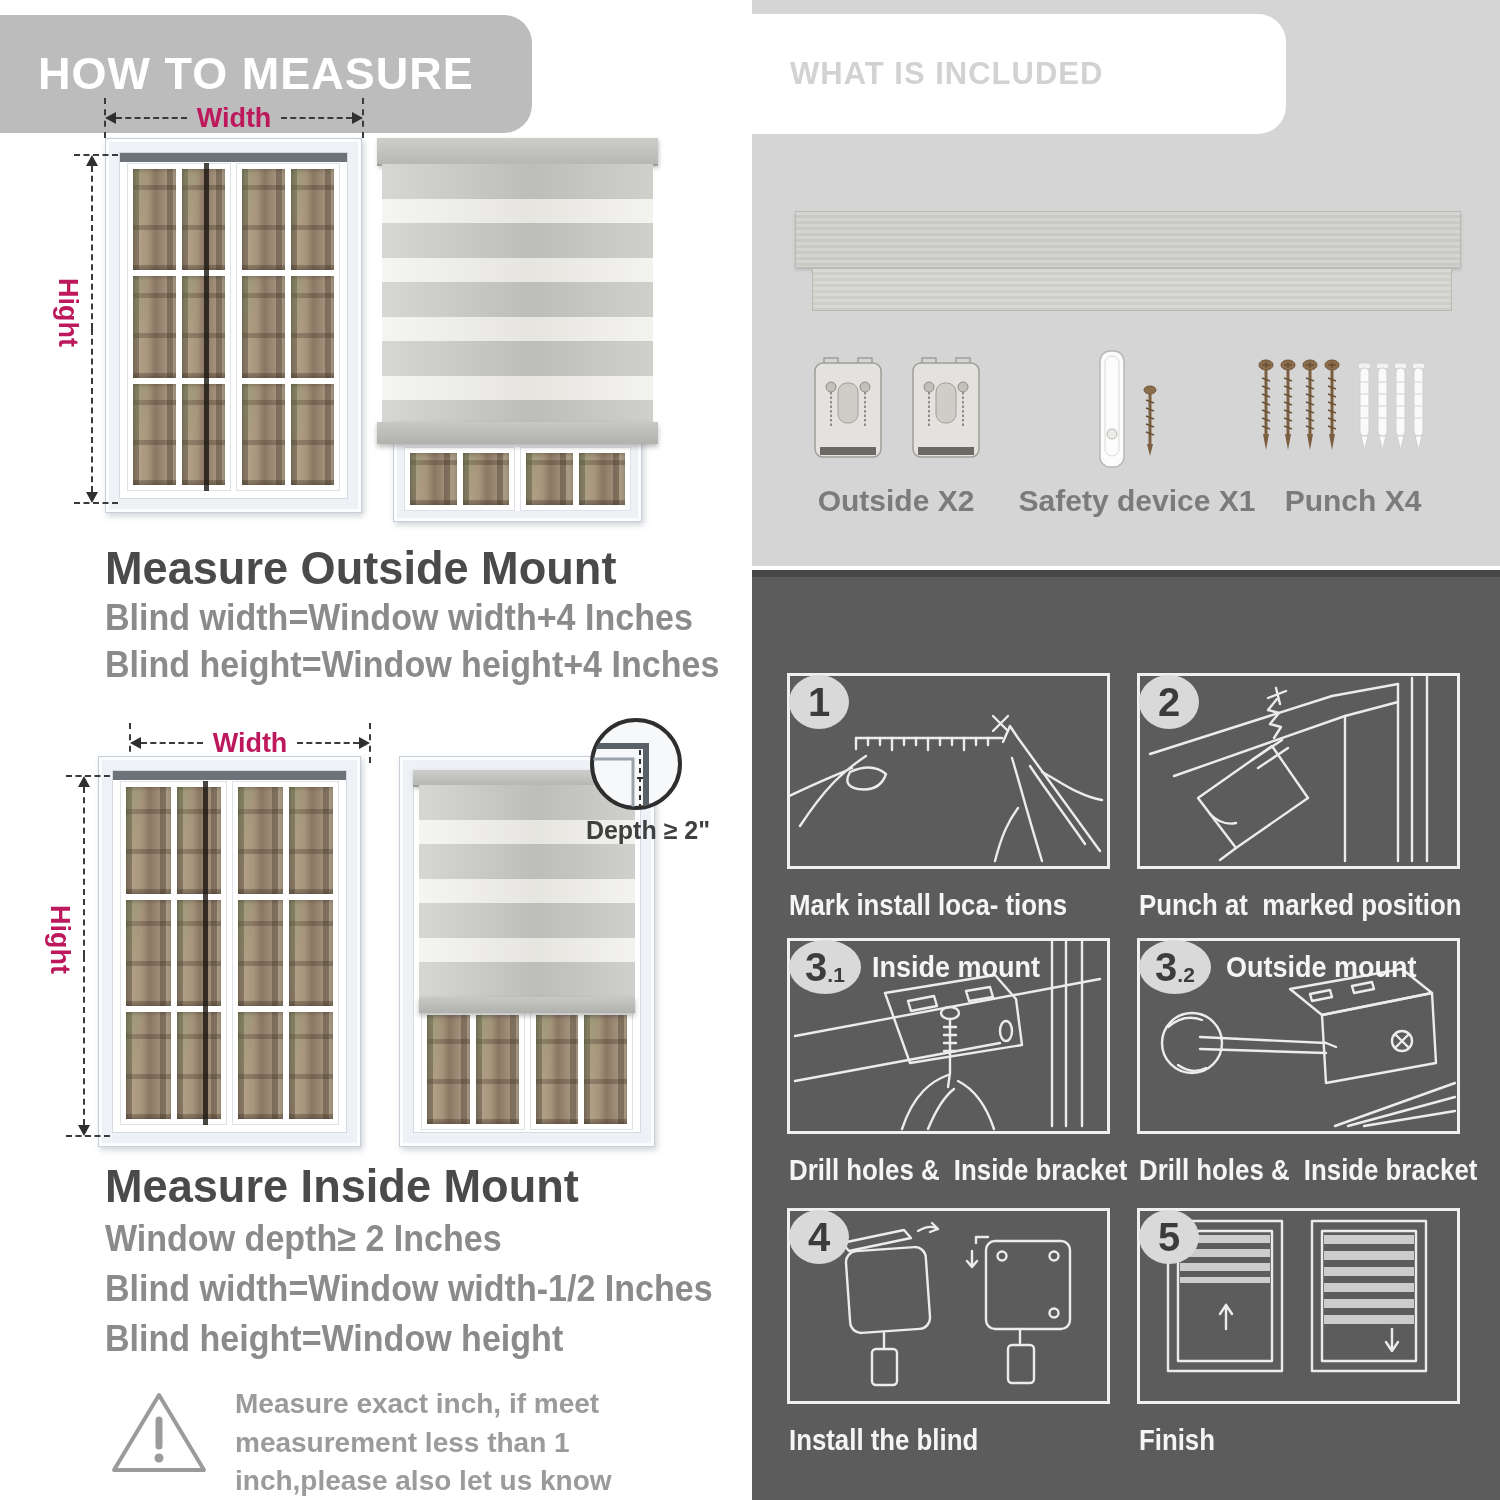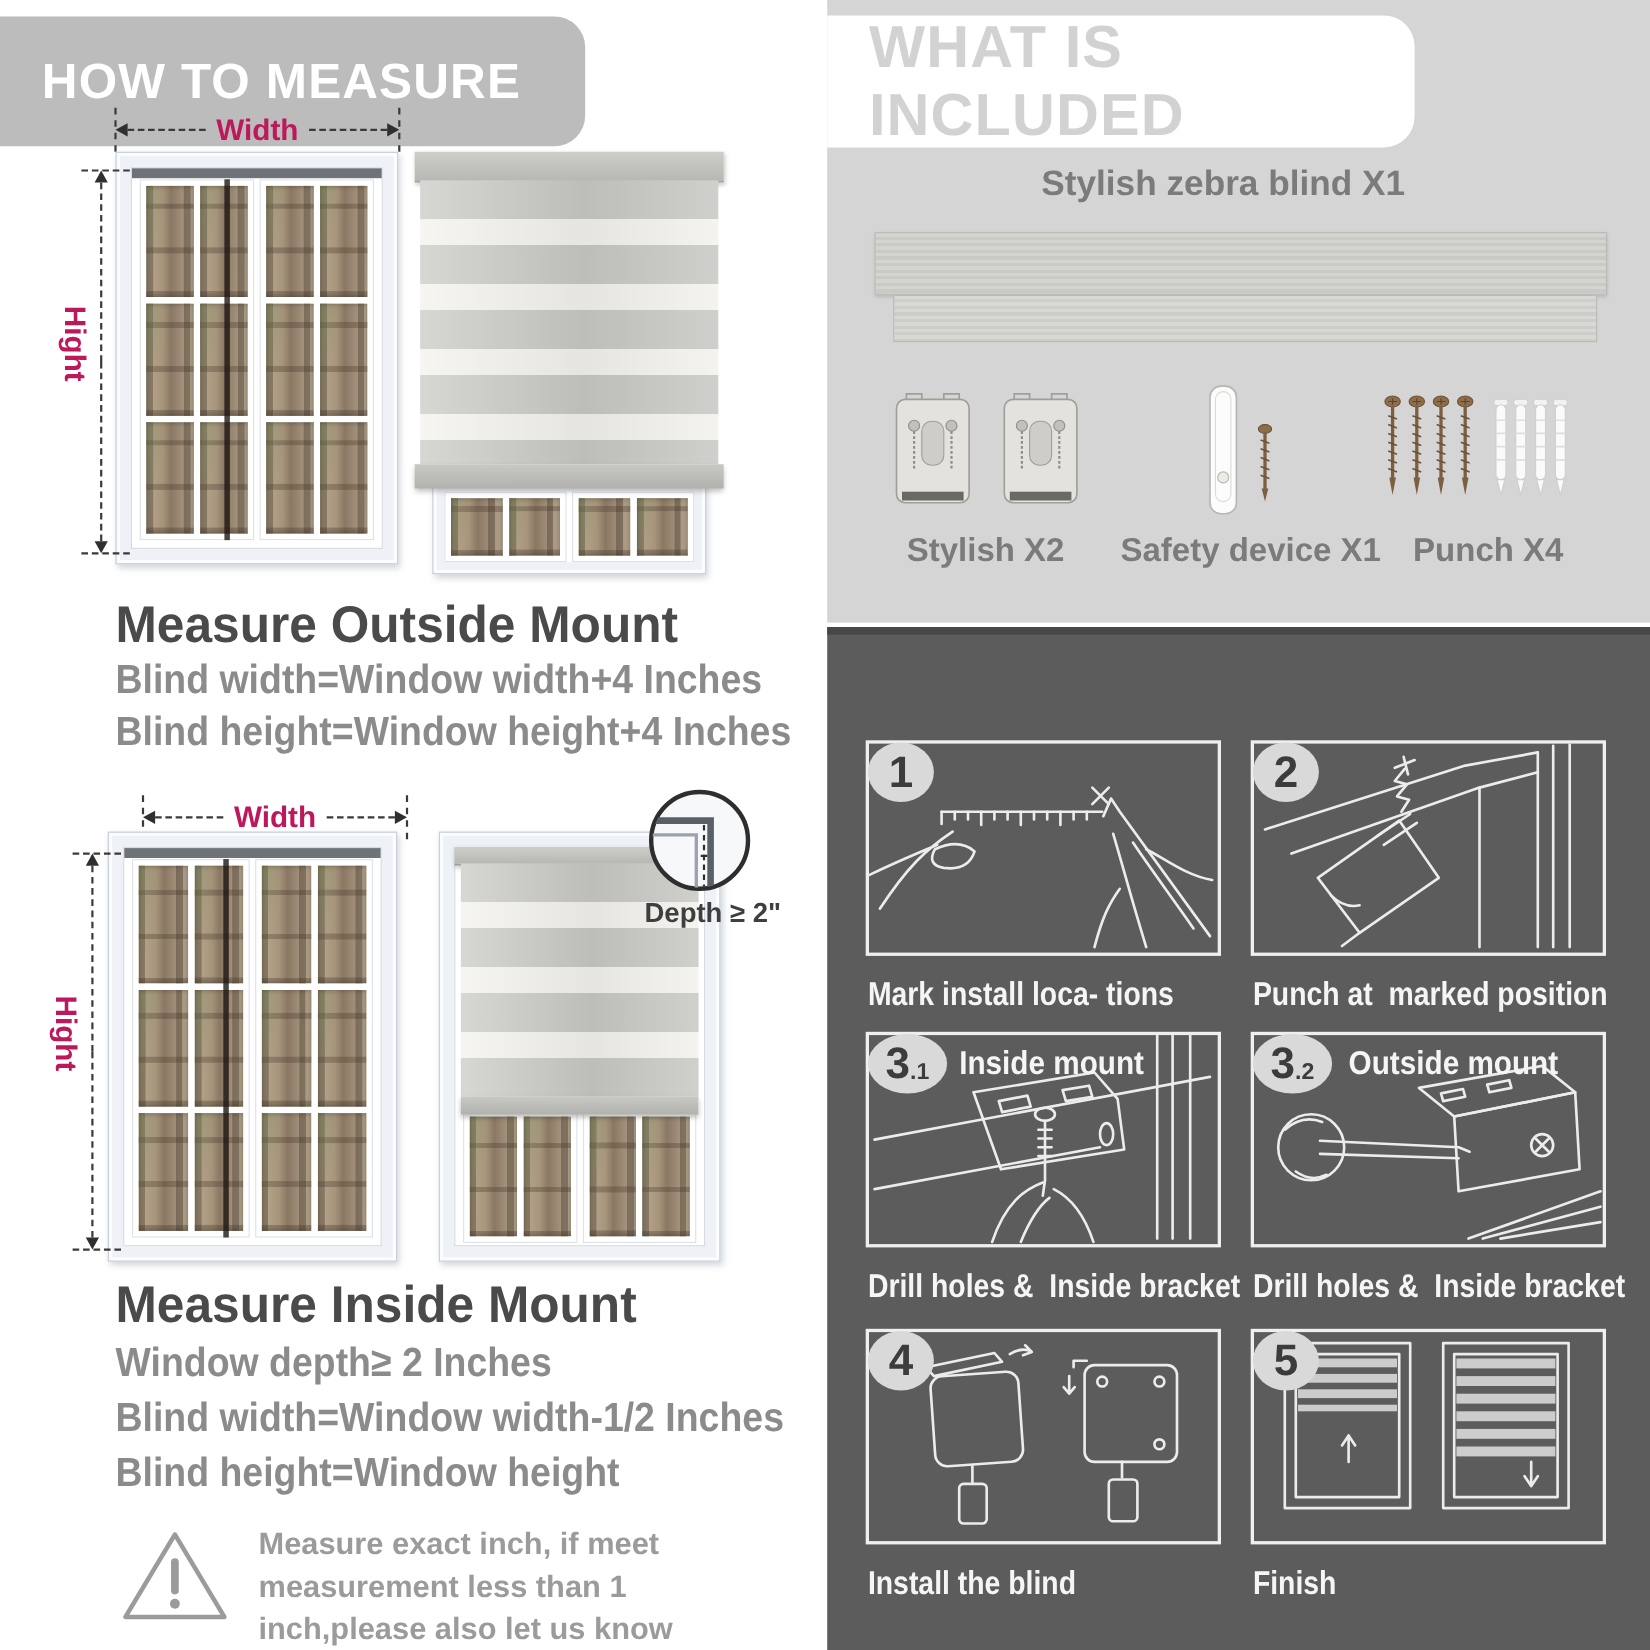--- a/index.html
+++ b/index.html
@@ -4,21 +4,21 @@
 <style>
   html,body{margin:0;padding:0;background:#ffffff;}
   #page{position:relative;width:1500px;height:1500px;background:#ffffff;overflow:hidden;
         font-family:"Liberation Sans","DejaVu Sans",sans-serif;}
   .abs{position:absolute;}
 
   
   .hdr{position:absolute;font-weight:bold;letter-spacing:1px;
        border-radius:0 28px 28px 0;display:flex;align-items:center;padding-left:38px;box-sizing:border-box;}
   .hdr-left{left:0;top:15px;width:532px;height:118px;background:#bcbcbc;color:#ffffff;font-size:45px;}
-  .hdr-incl{left:752px;top:14px;width:534px;height:120px;background:#ffffff;color:#d2d2d2;font-size:54px;}
+  .hdr-incl{left:752px;top:14px;width:534px;height:120px;background:#ffffff;color:#d2d2d2;font-size:31px;}
   .hdr-mount{left:752px;top:583px;width:534px;height:84px;background:#ffffff;color:#4c4c4c;font-size:42px;border-radius:0 24px 24px 0;}
 
   
   .gray-panel{position:absolute;left:752px;top:0;width:748px;height:566px;background:#d5d5d5;}
   .dark-panel{position:absolute;left:752px;top:570px;width:748px;height:930px;background:#5c5c5c;}
   .dark-strip{position:absolute;left:0;top:0;width:100%;height:7px;background:#474747;}
 
   
   .title{position:absolute;font-weight:bold;color:#4a4a4a;font-size:47px;transform:scaleX(.96);transform-origin:left;}
   .bodyline{position:absolute;font-weight:bold;color:#8b8b8b;font-size:37px;transform:scaleX(.92);transform-origin:left;white-space:nowrap;}
@@ -273,21 +273,20 @@
     <circle cx="51" cy="70" r="4.5" fill="#9b9b9b"></circle>
   </svg>
   <div class="warn-text">Measure exact inch, if meet measurement less than 1 inch,please also let us know exact measurement, please do not leave it</div>
 
   <div class="gray-panel"></div>
 
   <div class="hdr hdr-incl">
     <span>WHAT IS INCLUDED</span>
   </div>
 
-  <div class="blind-label">Stylish zebra blind X1</div>
 
   <div class="bar-top"></div>
   <div class="bar-bot"></div>
 
   <svg class="abs" style="left:812px;top:355px;" width="170" height="112" viewBox="0 0 170 112">
     <g>
       <rect x="3" y="8" width="66" height="94" rx="8" fill="#e4e2de" stroke="#a09e98" stroke-width="1.5"></rect>
       <path d="M12,8 v-5 h14 v5 M46,8 v-5 h14 v5" fill="none" stroke="#a09e98" stroke-width="1.5"></path>
       <rect x="26" y="28" width="20" height="40" rx="9" fill="#cfcdc8" stroke="#a09e98"></rect>
       <circle cx="19" cy="32" r="5" fill="#c2c0ba" stroke="#8f8d87"></circle>
@@ -335,21 +334,21 @@
       <rect x="2" y="5" width="13" height="6" rx="3" fill="#f2f2f0" stroke="#cfcfcd"></rect>
       <rect x="4" y="10" width="9" height="68" rx="4.5" fill="rgba(255,255,255,.88)" stroke="#cfcfcd"></rect>
       <path d="M4,24 h9 M4,36 h9 M4,48 h9 M4,60 h9" stroke="#dededc" stroke-width="1.5"></path>
       <path d="M5,78 L8.5,92 L12,78 Z" fill="rgba(255,255,255,.88)" stroke="#cfcfcd"></path>
     </g>
     <use href="#an1" x="18"></use>
     <use href="#an1" x="36"></use>
     <use href="#an1" x="54"></use>
   </svg>
 
-  <div class="part-label" style="left:790px;width:212px;">Stylish X2</div>
+  <div class="part-label" style="left:790px;width:212px;">Outside X2</div>
   <div class="part-label" style="left:1012px;width:250px;">Safety device X1</div>
   <div class="part-label" style="left:1253px;width:200px;">Punch X4</div>
 
   <div class="dark-panel">
     <div class="dark-strip"></div>
   </div>
 
 
   <div class="panel" style="left:787px;top:673px;">
     <svg viewBox="0 0 317 190">

